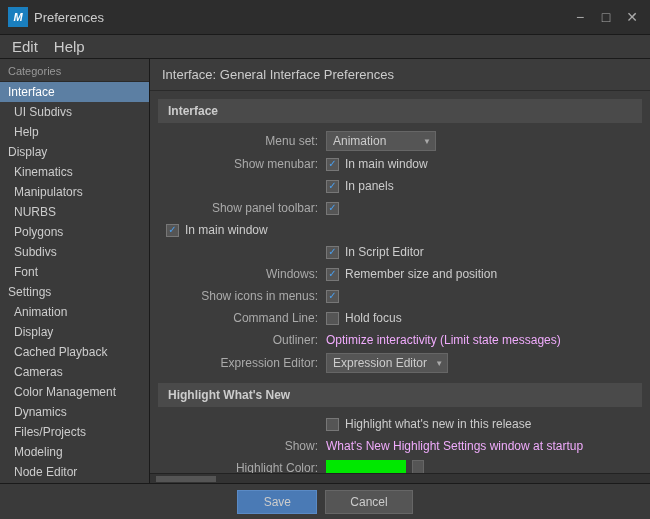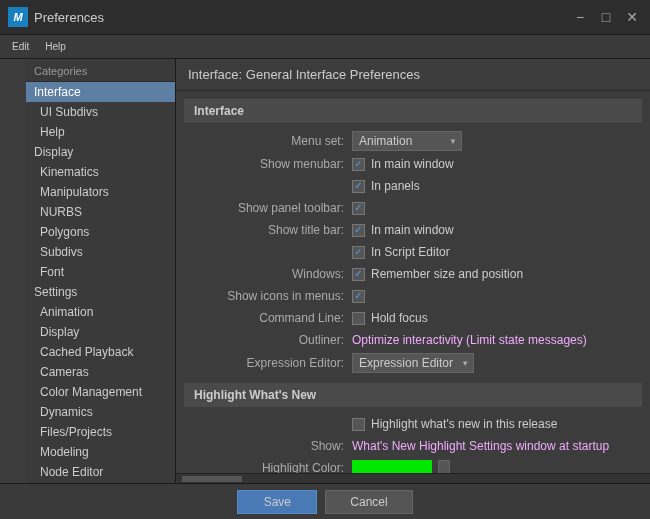--- a/index.html
+++ b/index.html
@@ -56,37 +56,36 @@
       height: 24px;
       display: flex;
       align-items: center;
       padding: 0 4px;
       border-bottom: 1px solid #1a1a1a;
     }
     .menu-item {
       padding: 2px 8px;
       cursor: pointer;
       color: #cccccc;
-      font-size: 10px;
+      font-size: 15px;
     }
 
     
     .main-layout {
       display: flex;
       height: calc(519px - 35px - 24px - 36px);
     }
 
     
     .sidebar {
       width: 150px;
       background: #3a3a3a;
       border-right: 1px solid #1a1a1a;
       overflow-y: auto;
       flex-shrink: 0;
-      margin-left: 26px;
     }
     .sidebar-header {
       padding: 6px 8px 4px 8px;
       font-size: 11px;
       color: #999;
       border-bottom: 1px solid #2a2a2a;
     }
     .sidebar-item {
       padding: 3px 8px 3px 14px;
       cursor: pointer;
@@ -367,21 +366,20 @@
         </div>
 
         <div class="form-row">
           <div class="form-label">Show panel toolbar:</div>
           <div class="form-control">
             <div class="checkbox checked"></div>
           </div>
         </div>
 
         <div class="form-row">
-          <div class="form-label">Show title bar:</div>
           <div class="form-control">
             <div class="checkbox checked"></div>
             <span class="checkbox-label">In main window</span>
           </div>
         </div>
         <div class="form-row">
           <div class="form-label"></div>
           <div class="form-control">
             <div class="checkbox checked"></div>
             <span class="checkbox-label">In Script Editor</span>

